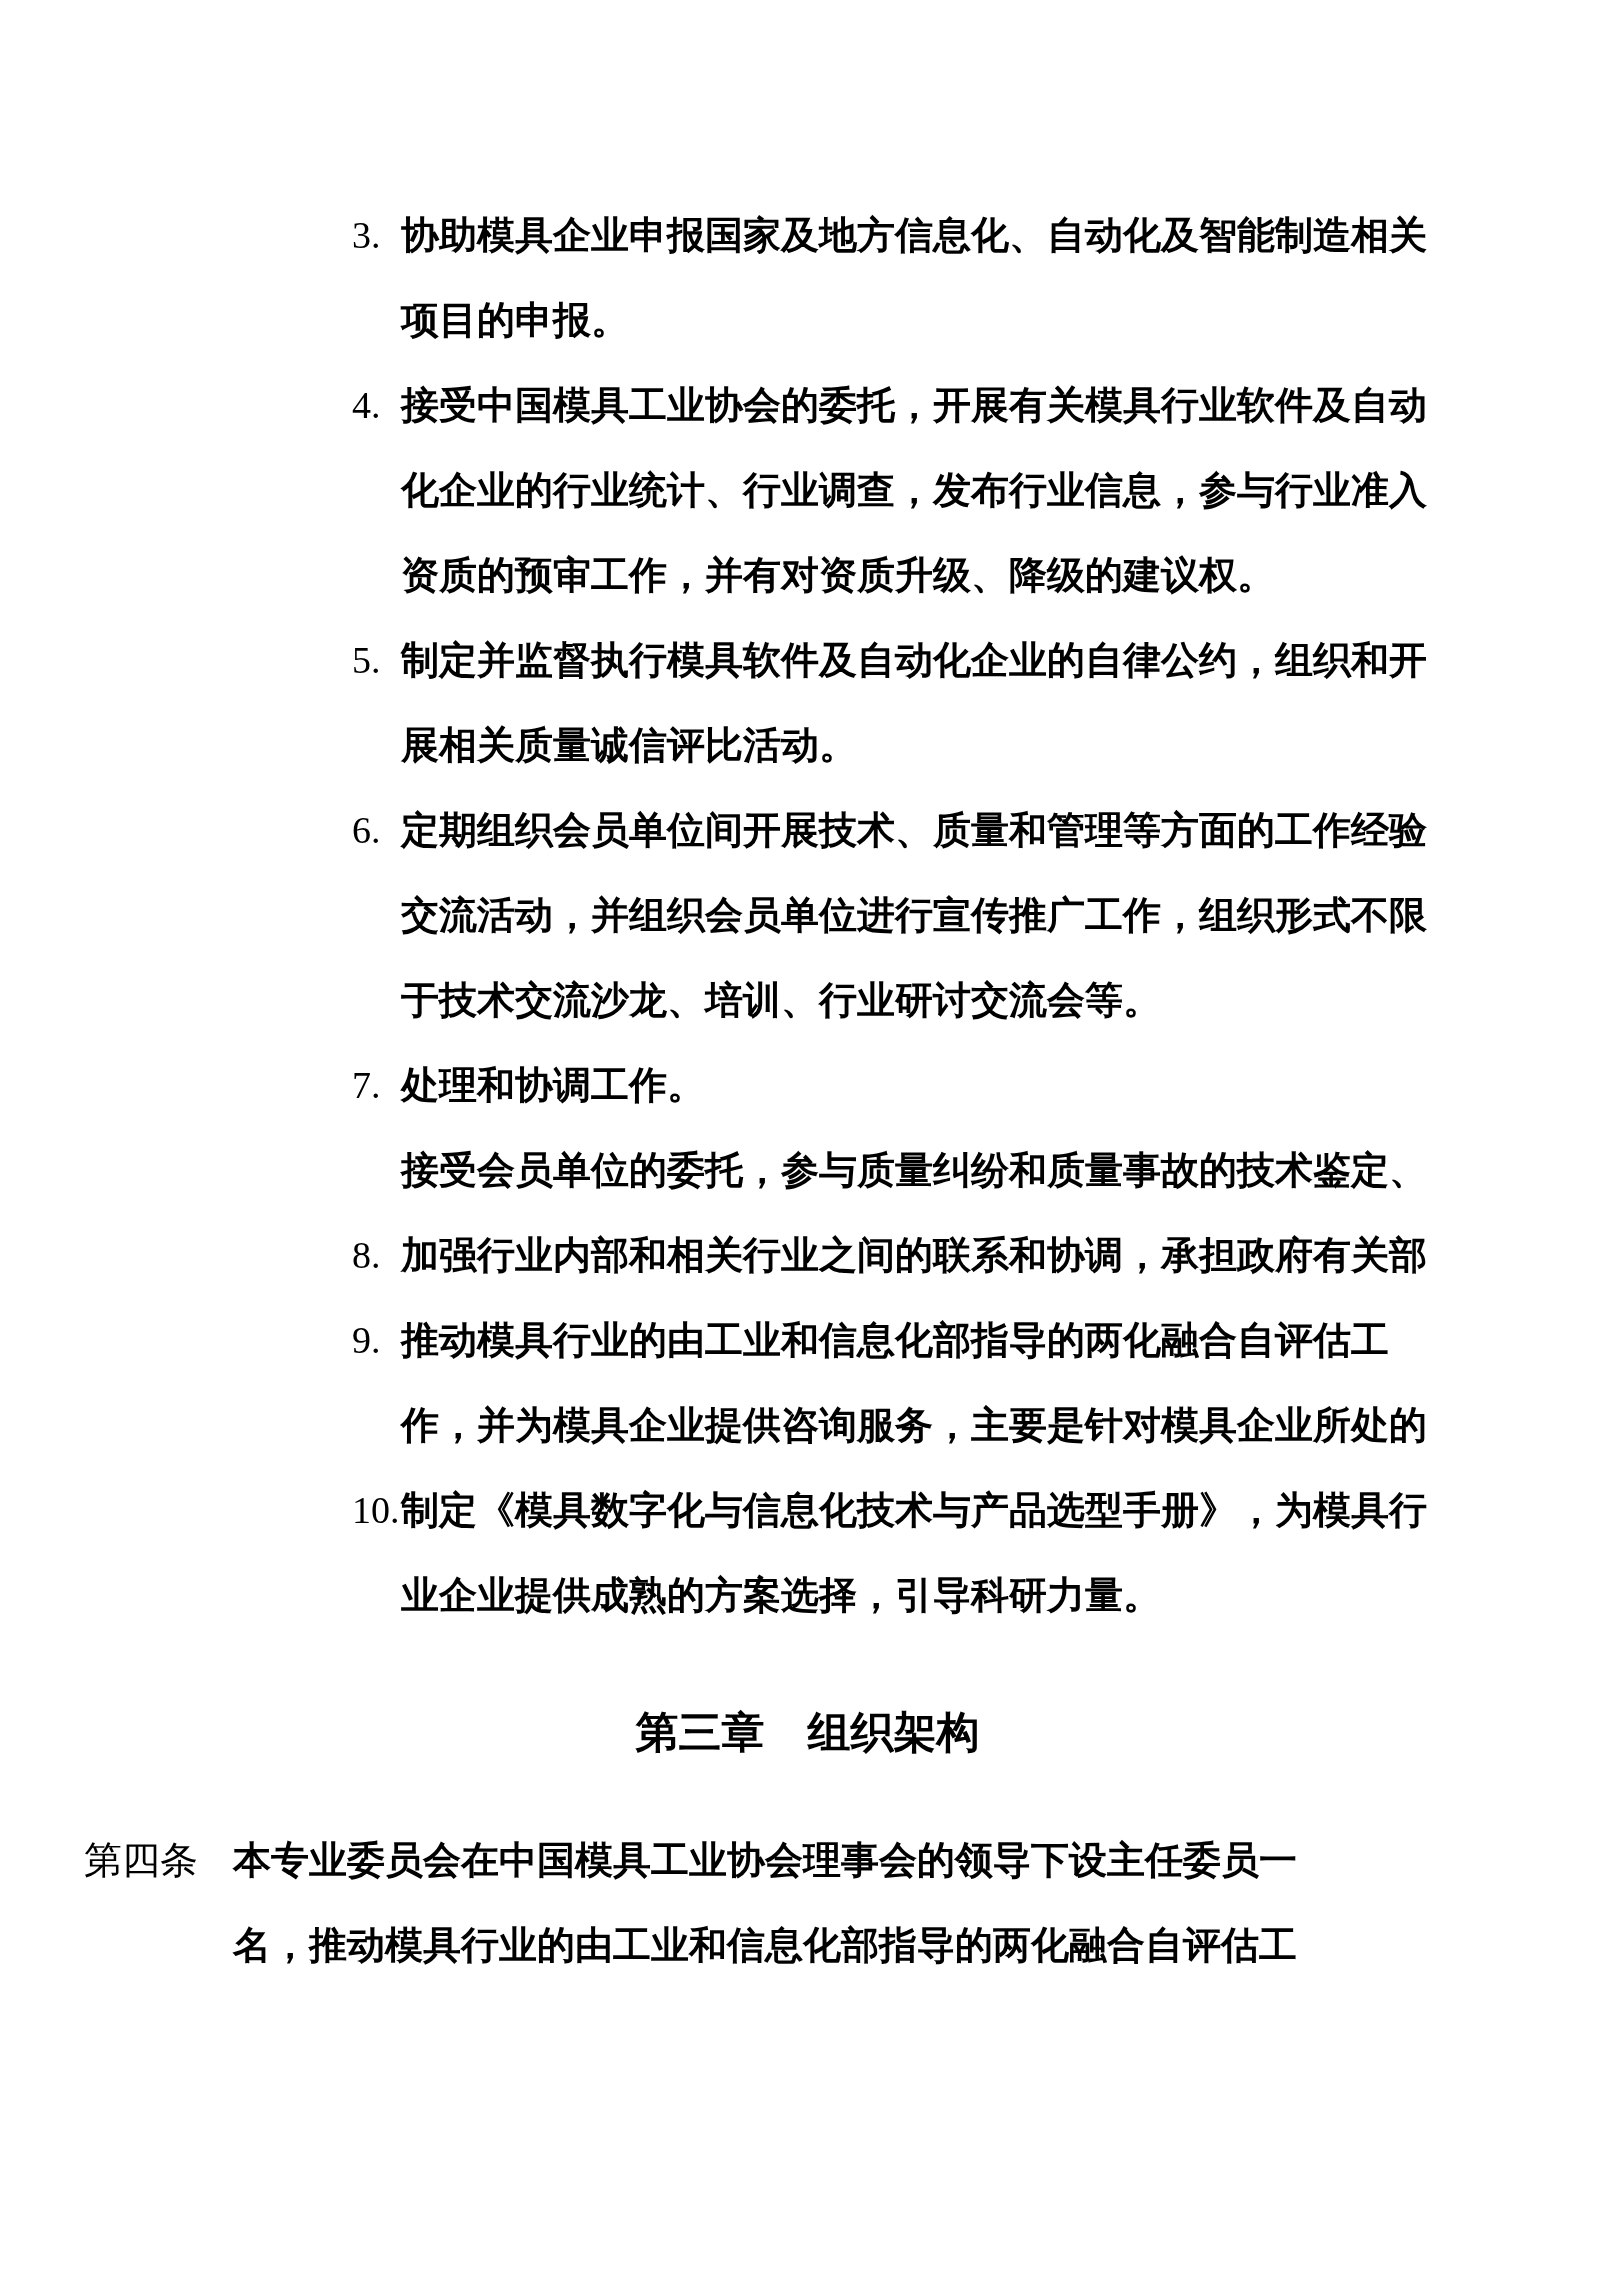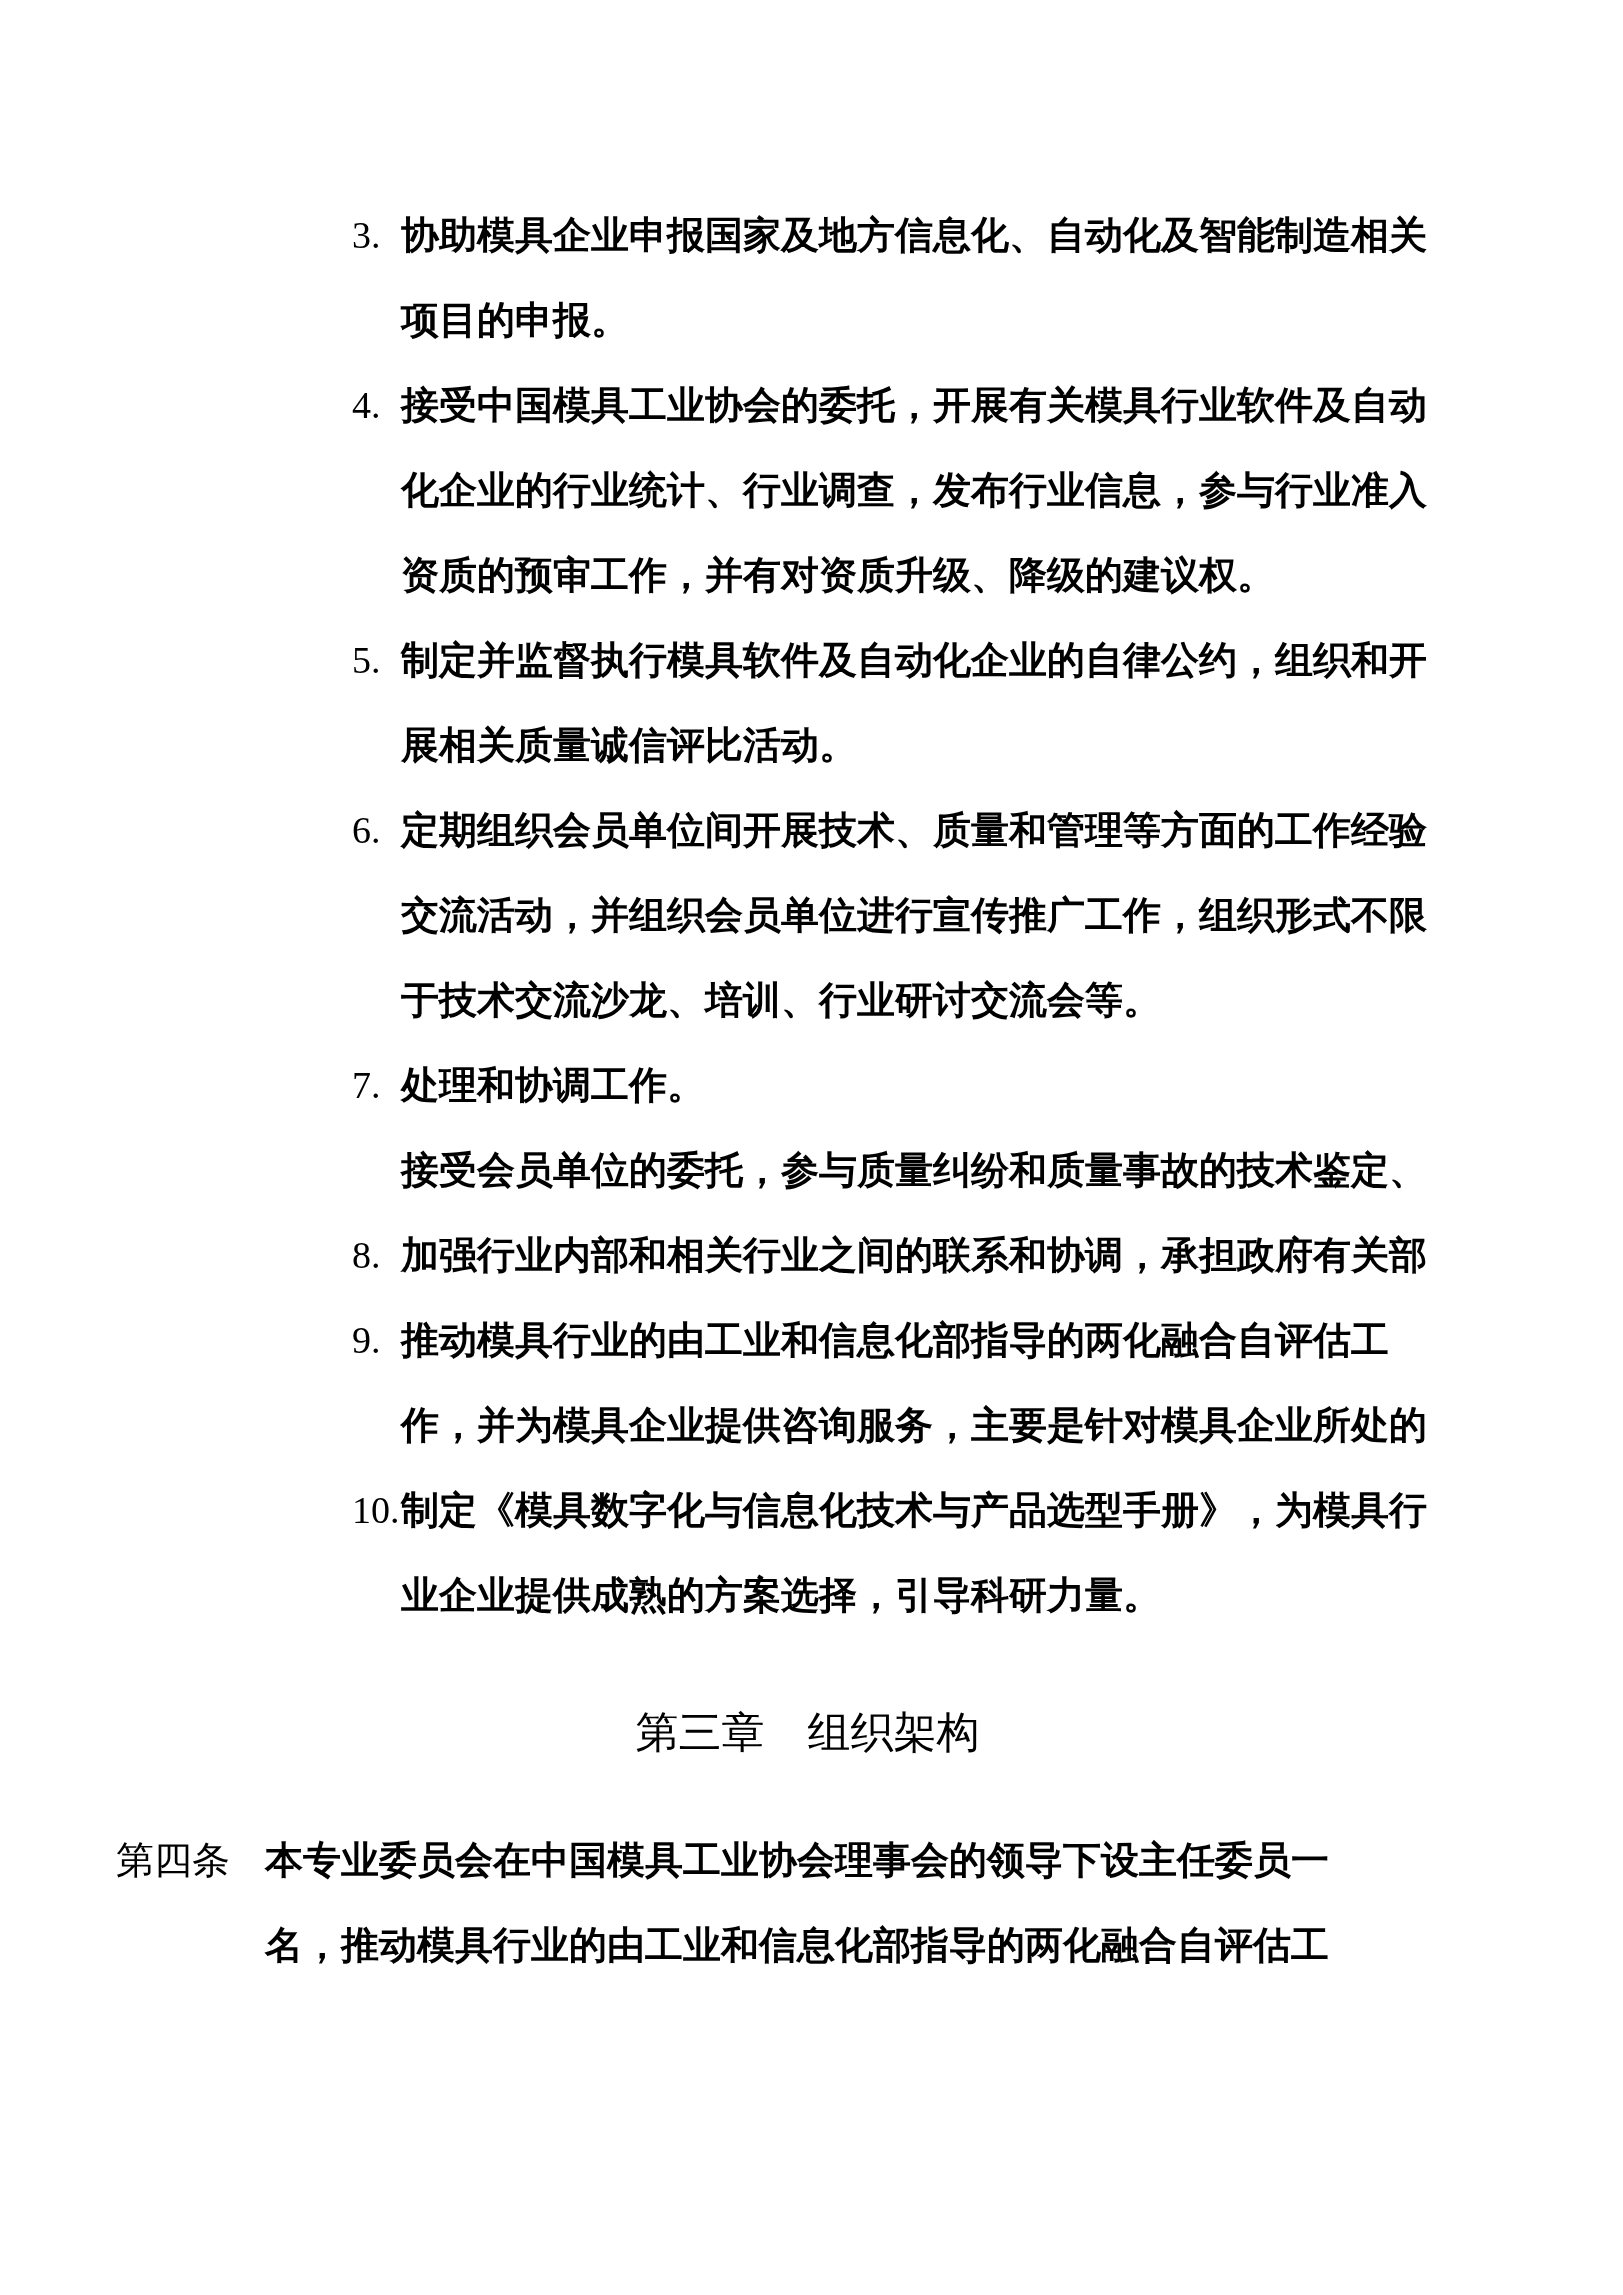--- a/index.html
+++ b/index.html
@@ -40,28 +40,28 @@
     min-width: 0;
   }
   .text-line {
     white-space: nowrap;
     font-weight: bold;
   }
   .chapter-heading {
     margin: 46px 8px 36px 0;
     font-size: 43px;
     line-height: 98px;
-    font-weight: normal;
+    font-weight: bold;
     text-align: center;
     letter-spacing: 0;
   }
   .article {
     display: flex;
     align-items: flex-start;
-    margin-left: 116px;
+    margin-left: 84px;
   }
   .article-label {
     flex: 0 0 149px;
     white-space: nowrap;
   }
   .article-lines {
     flex: 1 1 auto;
     min-width: 0;
   }
 </style>

